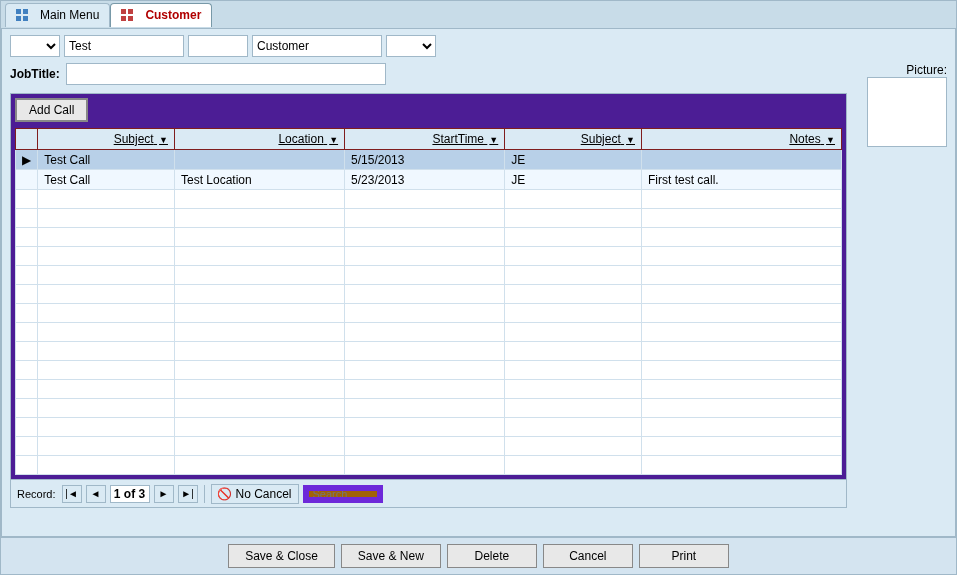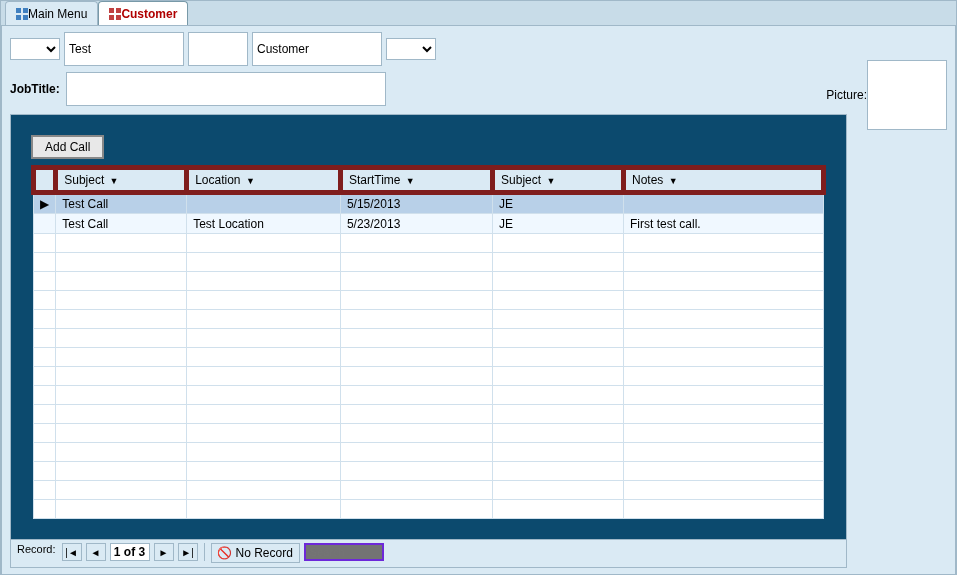--- a/index.html
+++ b/index.html
@@ -10,21 +10,21 @@
       display: flex;
       align-items: center;
       background: #c8dce8;
       border-bottom: 1px solid #a0b8c8;
       height: 28px;
       padding: 0 4px;
     }
     .tab {
       display: flex;
       align-items: center;
-      gap: 0;
+      gap: 12px;
       padding: 2px 10px;
       border: 1px solid #a0b8c8;
       border-bottom: none;
       border-radius: 4px 4px 0 0;
       background: #daeaf4;
       cursor: pointer;
       height: 24px;
       font-size: 12px;
     }
     .tab.active {
@@ -37,41 +37,41 @@
     
     .header-row {
       display: flex;
       align-items: center;
       gap: 4px;
       margin-bottom: 6px;
     }
     .text-input {
       border: 1px solid #a0b8c8;
       background: white;
-      height: 34px;
+      height: 22px;
       padding: 0 4px;
       font-size: 12px;
     }
     .jobtitle-row {
       display: flex;
       align-items: center;
       gap: 6px;
       margin-bottom: 8px;
     }
     .jobtitle-label {
       font-weight: bold;
       font-size: 12px;
     }
     .picture-section {
       position: absolute;
       top: 34px;
       right: 8px;
       display: flex;
-      flex-direction: row;
-      align-items: center;
+      flex-direction: column;
+      align-items: flex-end;
     }
     .picture-box {
       width: 80px;
       height: 70px;
       border: 1px solid #a0b8c8;
       background: white;
     }
 
     
     .inner-tab-bar {
@@ -88,45 +88,46 @@
       font-size: 12px;
       border-radius: 3px 3px 0 0;
     }
     .inner-tab.active {
       background: white;
       font-weight: normal;
     }
 
     
     .table-area {
-      background: #0c4a6e;
-      border: 1px solid #a0b8c8;
-      padding: 20px;
+      background: #4c1d95;
+      border: 1px solid #a0b8c8;
+      padding: 4px;
     }
     .add-call-btn {
       background: #e8e8e8;
       border: 2px solid #888;
       padding: 3px 12px;
       cursor: pointer;
       font-size: 12px;
       margin-bottom: 6px;
     }
     .data-table {
       width: 100%;
       border-collapse: collapse;
       font-size: 12px;
     }
     .data-table th {
       background: #daeaf4;
-      border: 5px solid #7f1d1d;
+      border: 1px solid #7f1d1d;
       padding: 3px 6px;
-      text-align: left;
+      text-align: right;
       font-weight: normal;
       cursor: pointer;
       white-space: nowrap;
+      text-decoration: underline;
     }
     .data-table th .sort-arrow {
       font-size: 9px;
       margin-left: 2px;
     }
     .data-table td {
       border: 1px solid #d0e0ec;
       padding: 2px 6px;
       height: 20px;
     }
@@ -146,21 +147,21 @@
       text-align: center;
     }
     .empty-rows td {
       height: 18px;
       background: white;
     }
 
     
     .record-nav {
       display: flex;
-      align-items: flex-start;
+      align-items: center;
       gap: 4px;
       background: #daeaf4;
       border: 1px solid #a0b8c8;
       border-top: none;
       padding: 3px 6px;
       height: 28px;
     }
     .nav-btn {
       background: #daeaf4;
       border: 1px solid #a0b8c8;
@@ -183,22 +184,22 @@
       align-items: center;
       gap: 3px;
       background: #daeaf4;
       border: 1px solid #a0b8c8;
       padding: 1px 6px;
       cursor: pointer;
       font-size: 11px;
       height: 20px;
     }
     .search-input {
-      border: 2px solid #6d28d9;
-      background: #737373;
+      border: 6px solid #6d28d9;
+      background: #a16207;
       height: 18px;
       padding: 0 4px;
       font-size: 11px;
     }
     .divider {
       width: 1px;
       background: #a0b8c8;
       height: 18px;
       margin: 0 2px;
     }
@@ -477,21 +478,21 @@
       <div class="record-nav">
         <span style="font-size:11px;margin-right:2px;">Record:</span>
         <button class="nav-btn">|◄</button>
         <button class="nav-btn">◄</button>
         <input type="text" class="nav-input" value="1 of 3" style="">
         <button class="nav-btn">►</button>
         <button class="nav-btn">►|</button>
         <div class="divider"></div>
         <button class="no-filter-btn">
           <span>🚫</span>
-          <span>No Record</span>
+          <span>No Cancel</span>
         </button>
         <input type="text" class="search-input" placeholder="Search" style="width: 80px;">
       </div>
     </div>
   </div>
 
   <div class="bottom-bar">
     <button class="action-btn">
       <span>Save &amp; Close</span>
     </button>

